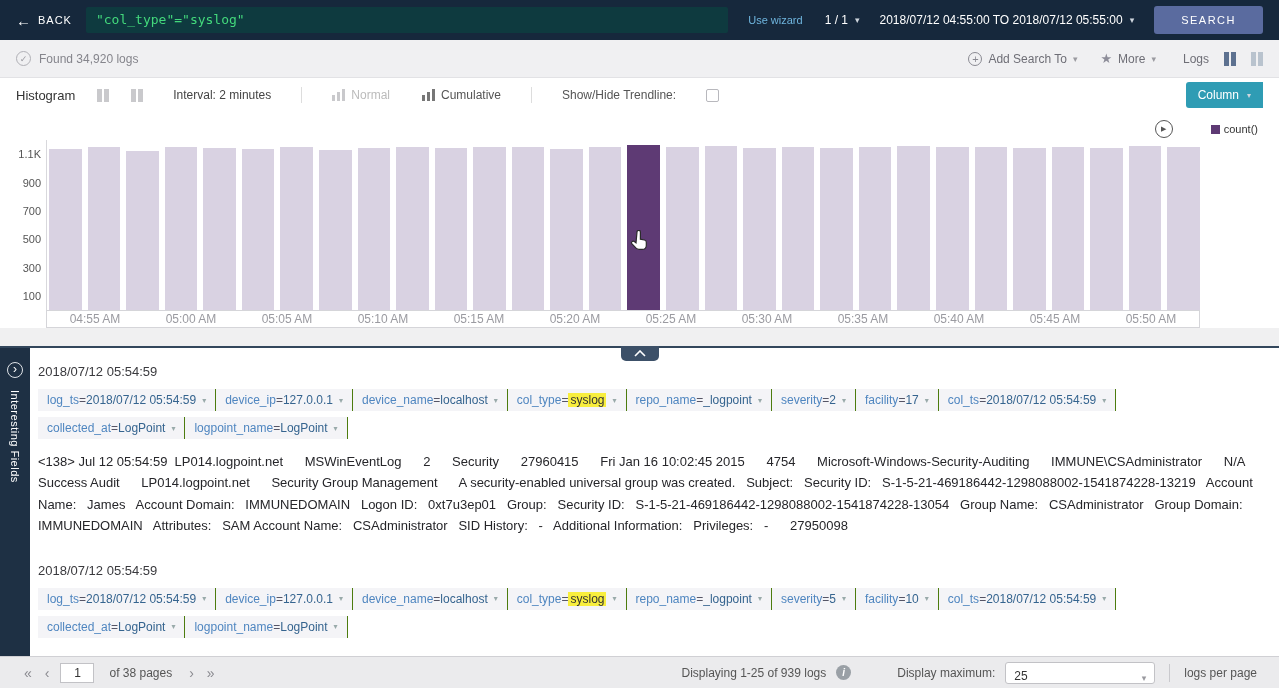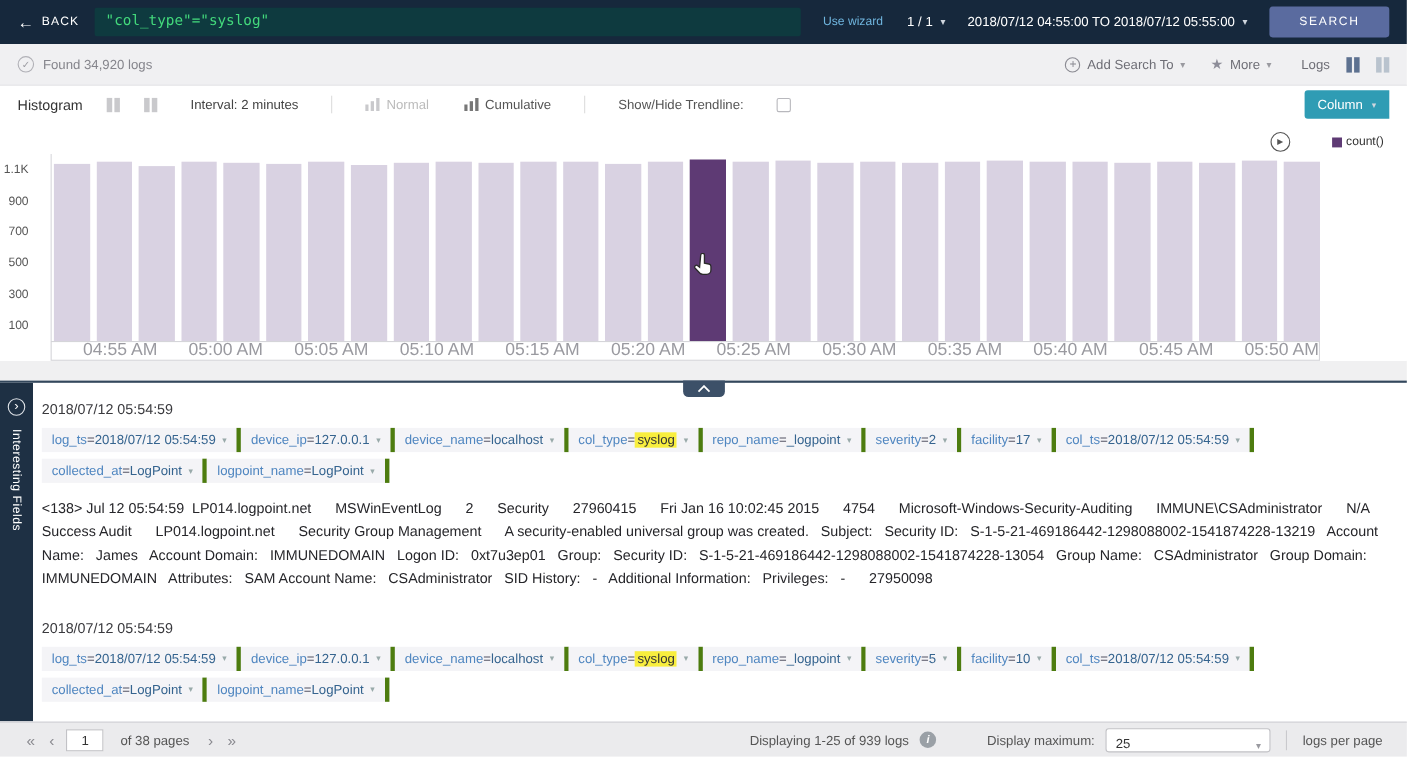--- a/index.html
+++ b/index.html
@@ -58,47 +58,47 @@
   .legendrow{height:28px;display:flex;justify-content:flex-end;align-items:center;gap:16px;padding-top:6px}
   .playicon{width:18px;height:18px;border:1.5px solid #555;border-radius:50%;display:flex;
     align-items:center;justify-content:center;font-size:7px;color:#555;cursor:pointer;margin-right:-58px;transform:translateX(-22px)}
   .legend{font-size:11px;color:#333;display:flex;align-items:center;gap:4px;transform:translateX(58px)}
   .legend .sq{width:9px;height:9px;background:#5e3a74;display:inline-block}
   .plot{position:relative;height:170px;border-left:1px solid #d8d8dc}
   .bars{display:flex;align-items:flex-end;gap:6px;height:100%;padding-left:2px}
   .bar{flex:1;background:#d9d2e2}
   .bar.sel{background:#5e3a74}
   .ylabels{position:absolute;left:-46px;top:0;width:40px;height:100%}
-  .ylabels span{position:absolute;right:15px;transform:translateY(-50%);font-size:11px;color:#555}
+  .ylabels span{position:absolute;right:0;transform:translateY(-50%);font-size:11px;color:#555}
   .tooltip{position:absolute;left:53%;top:64%;background:rgba(255,255,255,.89);padding:9px 14px;
     font-size:12px;color:#333;z-index:4;min-width:180px}
   .tooltip .tr{display:grid;grid-template-columns:72px auto;gap:4px 10px;line-height:1.5}
   .handcursor{position:absolute;left:50.6%;top:53%;z-index:5}
   .xaxis{height:18px;border:1px solid #d5d5d9;display:flex;align-items:center}
-  .xaxis span{flex:1;text-align:right;font-size:16px;color:#9a9aa0}
+  .xaxis span{flex:1;text-align:center;font-size:12px;color:#9a9aa0}
   .datelabel{text-align:center;font-size:11px;color:#777;padding:4px 0 6px}
 
   
   .graystrip{height:18px;background:#f0f0f1;flex-shrink:0}
   .divider{height:2px;background:#33475c;position:relative;flex-shrink:0;z-index:6}
   .collapsetab{position:absolute;left:50%;transform:translateX(-50%);top:0;width:38px;height:15px;
     background:#3c5068;border-radius:0 0 5px 5px;display:flex;align-items:center;justify-content:center;cursor:pointer}
 
   
   .content{flex:1;display:flex;overflow:hidden;background:#fff}
   .ifields{width:30px;background:#1e3044;display:flex;flex-direction:column;align-items:center;
     padding-top:14px;gap:12px;flex-shrink:0;cursor:pointer}
   .expandcirc{width:16px;height:16px;border:1px solid #dfe3e8;border-radius:50%;color:#fff;
     font-size:12px;line-height:13px;text-align:center}
   .vtext{writing-mode:vertical-rl;font-size:11px;color:#fff;letter-spacing:.5px}
   .loglist{flex:1;padding:16px 26px 0 8px;overflow:hidden}
   .logentry{margin-bottom:26px}
   .lts{font-size:13px;color:#3a3a3e;margin-bottom:10px}
   .tags{display:flex;flex-wrap:wrap;row-gap:6px}
-  .tag{display:inline-flex;align-items:center;background:#f4f4f7;border-right:4px solid #4d7c0f;
+  .tag{display:inline-flex;align-items:center;background:#f4f4f7;border-right:1px solid #4d7c0f;
     padding:4px 9px;font-size:12px;cursor:pointer;white-space:nowrap}
   .tag .tk{color:#4f86c0}
   .tag .teq{color:#556}
   .tag .tv{color:#35648f}
   .tag .tv.hl{background:#f8ee3e;color:#333;padding:0 2px}
   .tag .tc{color:#9aa;font-size:8px;margin-left:6px}
   .lmsg{margin-top:12px;font-size:13px;color:#26262a;line-height:1.65;white-space:pre-wrap;word-break:break-word}
 
   
   .pagination{height:32px;background:#ebebed;border-top:1px solid #d0d0d4;display:flex;

